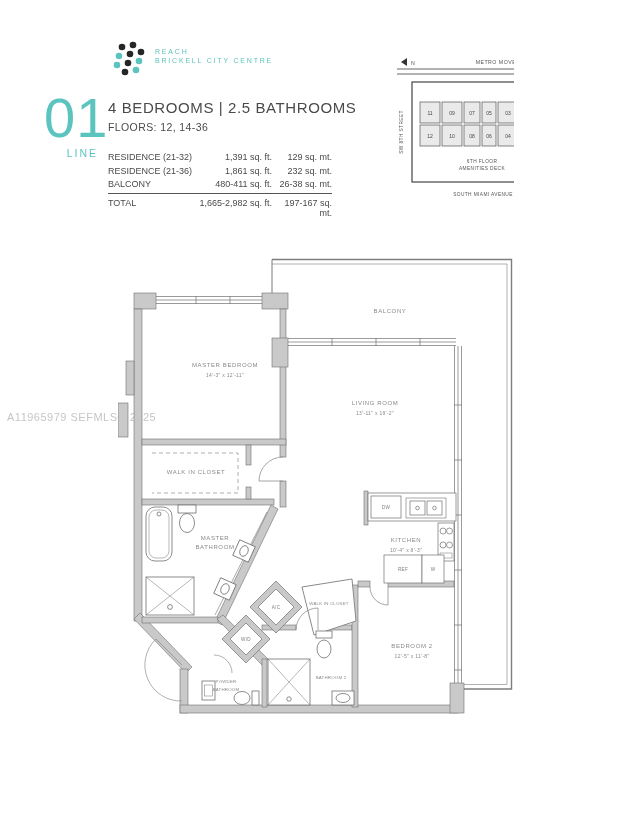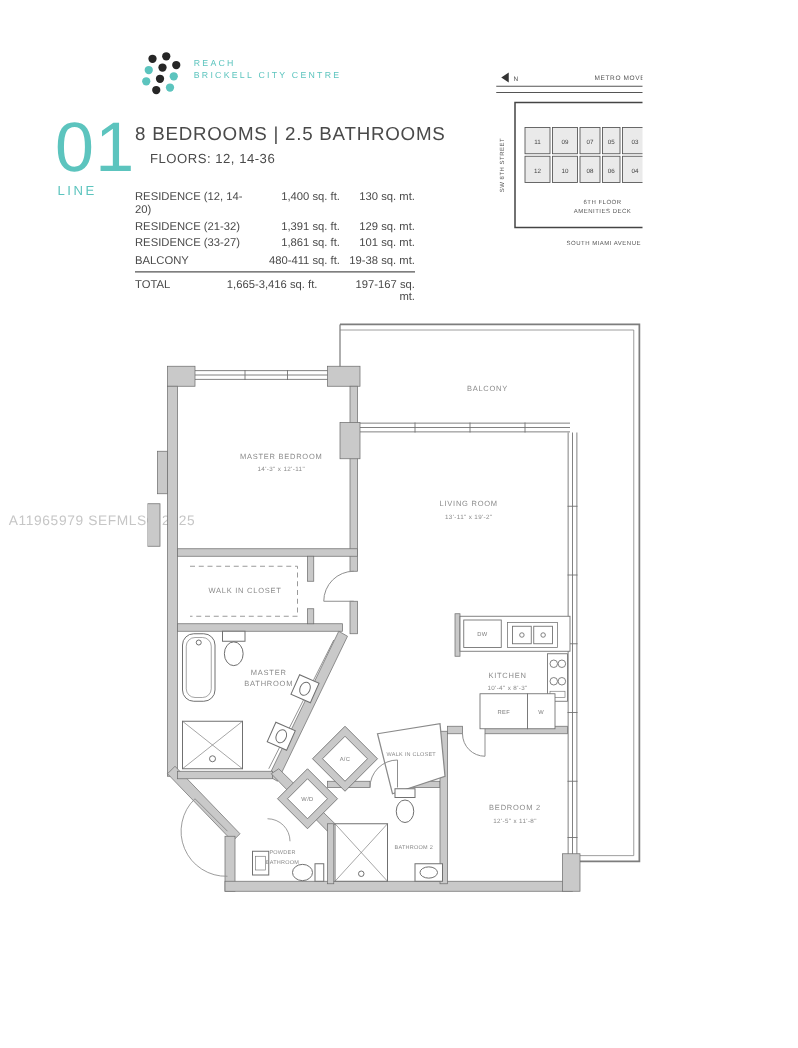--- a/index.html
+++ b/index.html
@@ -5,31 +5,31 @@
   html,body{margin:0;padding:0;background:#fff;}
   .page{position:relative;width:514px;height:838px;background:#ffffff;overflow:hidden;
         font-family:"Liberation Sans",sans-serif;border-radius:14px;}
   .abs{position:absolute;}
   
   .logo{left:112px;top:40px;display:flex;}
   .logo-text{margin-left:7px;margin-top:7px;}
   .logo-text div{font-size:7px;letter-spacing:1.8px;color:#5cc4be;line-height:9px;}
   .line-big{left:44px;top:90px;width:56px;font-size:56px;line-height:56px;color:#5cc4be;
             letter-spacing:1px;text-align:center;}
-  .line-word{left:46px;top:147px;width:52px;text-align:left;font-size:10.5px;
+  .line-word{left:46px;top:147px;width:52px;text-align:right;font-size:10.5px;
              letter-spacing:2px;color:#5cc4be;}
   .plan-title{left:108px;top:99px;font-size:15px;letter-spacing:.6px;color:#4a4a4a;}
-  .plan-floors{left:108px;top:121px;font-size:10.5px;letter-spacing:.4px;color:#4a4a4a;margin-left:12px;}
+  .plan-floors{left:108px;top:121px;font-size:10.5px;letter-spacing:.4px;color:#4a4a4a;}
   
   .spec{left:108px;top:152px;width:224px;font-size:9px;color:#4a4a4a;}
   .spec-row{display:flex;margin-bottom:3.5px;}
   .spec-row .c1{flex:1;text-align:left;}
   .spec-row .c2{width:76px;text-align:right;}
   .spec-row .c3{width:60px;text-align:right;}
-  .spec-total{border-top:1.5px solid #555;padding-top:4px;margin-top:4px;gap:18px;}
+  .spec-total{border-top:1.5px solid #555;padding-top:4px;margin-top:4px;}
   
   .watermark{left:7px;top:411px;font-size:11px;letter-spacing:.5px;color:#c6c6c6;}
   
   svg text{font-family:"Liberation Sans",sans-serif;}
   .rm{font-size:6px;letter-spacing:.6px;fill:#8a8a8a;text-anchor:middle;}
   .dim{font-size:5px;letter-spacing:.3px;fill:#8a8a8a;text-anchor:middle;}
   .fx{font-size:4.6px;letter-spacing:.3px;fill:#7d7d7d;text-anchor:middle;}
   .tiny{font-size:4.4px;letter-spacing:.2px;fill:#8a8a8a;text-anchor:middle;}
   .kp{font-size:5.2px;letter-spacing:.5px;fill:#555;text-anchor:middle;}
   .kpu{font-size:5px;fill:#444;text-anchor:middle;}
@@ -55,47 +55,42 @@
     </svg>
     <div class="logo-text">
       <div>REACH</div>
       <div>BRICKELL CITY CENTRE</div>
     </div>
   </div>
 
   <div class="abs line-big">01</div>
   <div class="abs line-word">LINE</div>
 
-  <div class="abs plan-title">8 BEDROOMS  |  2.5 BATHROOMS</div>
+  <div class="abs plan-title">4 BEDROOMS  |  2.5 BATHROOMS</div>
   <div class="abs plan-floors">FLOORS: 12, 14-36</div>
 
   <div class="abs spec">
-    <div class="spec-row">
-      <span class="c1">RESIDENCE (12, 14-20)</span>
-      <span class="c2">1,400 sq. ft.</span>
-      <span class="c3">130 sq. mt.</span>
-    </div>
     <div class="spec-row">
       <span class="c1">RESIDENCE (21-32)</span>
       <span class="c2">1,391 sq. ft.</span>
       <span class="c3">129 sq. mt.</span>
     </div>
     <div class="spec-row">
-      <span class="c1">RESIDENCE (33-27)</span>
+      <span class="c1">RESIDENCE (21-36)</span>
       <span class="c2">1,861 sq. ft.</span>
-      <span class="c3">101 sq. mt.</span>
+      <span class="c3">232 sq. mt.</span>
     </div>
     <div class="spec-row">
       <span class="c1">BALCONY</span>
       <span class="c2">480-411 sq. ft.</span>
-      <span class="c3">19-38 sq. mt.</span>
+      <span class="c3">26-38 sq. mt.</span>
     </div>
     <div class="spec-row spec-total">
       <span class="c1">TOTAL</span>
-      <span class="c2">1,665-3,416 sq. ft.</span>
+      <span class="c2">1,665-2,982 sq. ft.</span>
       <span class="c3">197-167 sq. mt.</span>
     </div>
   </div>
 
   <svg class="abs" style="left:393px;top:50px;" width="210" height="160" viewBox="0 0 210 160">
     <g>
       <polygon points="14,8 14,16 8,12" fill="#333"></polygon>
       <text class="kp" x="20" y="15">N</text>
     </g>
     <text class="kp" x="105" y="14">METRO MOVER</text>

